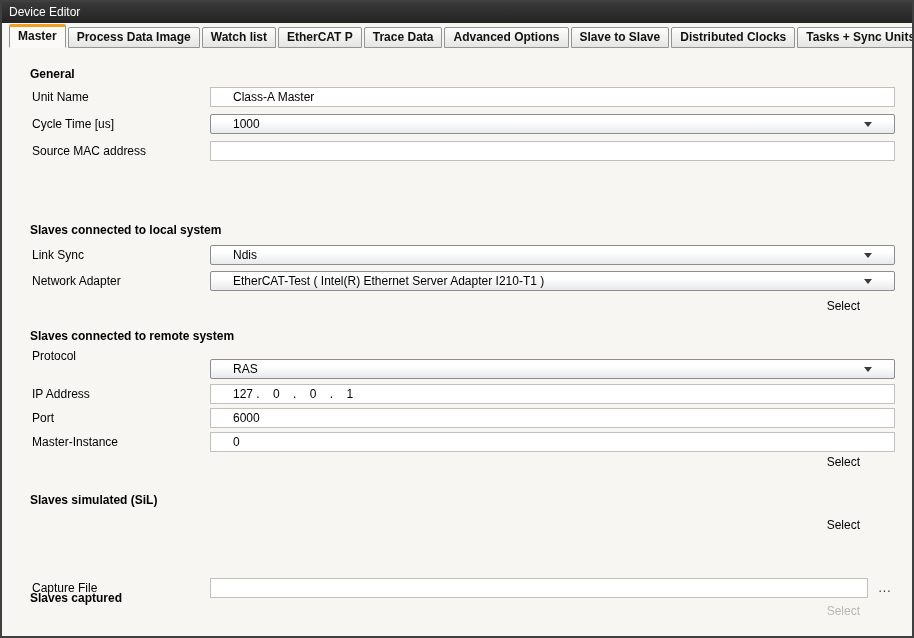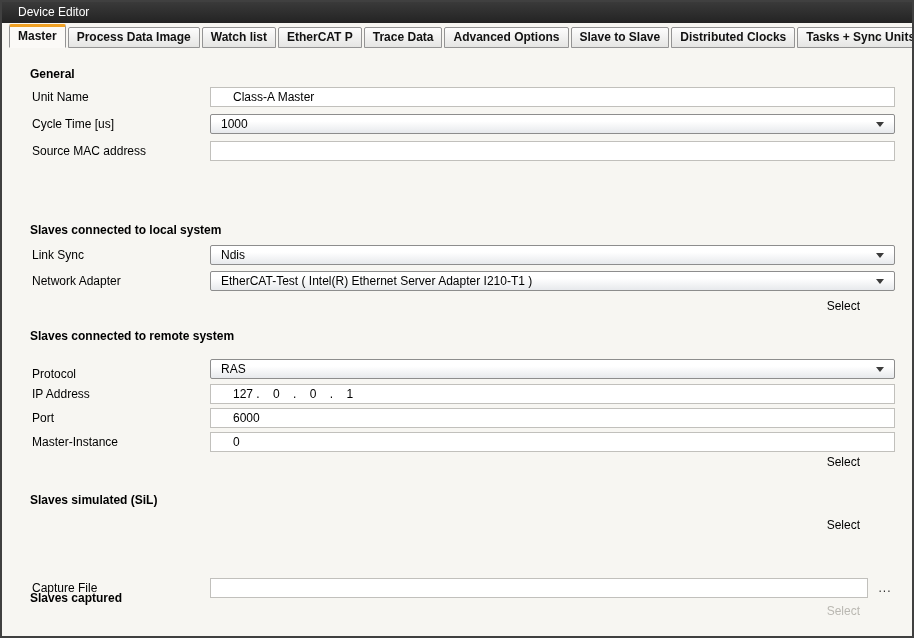--- a/index.html
+++ b/index.html
@@ -6,21 +6,21 @@
   html,body { width:914px; height:638px; background:#fff; }
   body { font-family:"Liberation Sans", sans-serif; -webkit-font-smoothing:antialiased; }
 
   .window{
     position:relative; width:914px; height:638px;
     background:#f7f6f2; border:2px solid #404040; overflow:hidden;
   }
   .titlebar{
     position:absolute; top:0; left:0; right:0; height:21px;
     background:linear-gradient(#3a3a3a,#232323);
-    color:#ffffff; font-size:12px; line-height:21px; padding-left:16px;
+    color:#ffffff; font-size:12px; line-height:21px; padding-left:7px;
   }
   .tabstrip{
     position:absolute; top:22px; left:7px; right:2px; height:24px;
     display:flex; align-items:flex-end;
   }
   .tab{
     height:21px; line-height:19px; padding:0 8px; font-size:12px; color:#111;
     background:linear-gradient(#fdfdfd,#e5e5e3);
     border:1px solid #949494; border-radius:2px 2px 0 0;
     margin-right:2px; white-space:nowrap; cursor:default;font-weight:bold;
@@ -37,21 +37,21 @@
   .tinput{
     position:absolute; left:208px; width:685px; height:20px;
     border:1px solid #c1c0bc; background:#ffffff; color:#000;
     font-size:12px; padding:0 22px; font-family:inherit; outline:none;
   }
   .combo{
     position:absolute; left:208px; width:685px; height:20px;
     border:1px solid #8d8d8d; border-radius:2px;
     background:linear-gradient(#ffffff 35%, #e7e9ec);
     font-size:12px; color:#000; display:flex; align-items:center;
-    padding:0 10px; cursor:default;
+    padding:0 22px; cursor:default;
   }
   .combo .combo-text{ overflow:hidden; white-space:nowrap; }
   .combo .arrow{
     margin-left:auto; width:0; height:0;
     border-left:4px solid transparent; border-right:4px solid transparent;
     border-top:5px solid #3b3b3b;
   }
   .select-link{
     position:absolute; left:208px; width:650px; text-align:right;
     font-size:12px; color:#000; line-height:14px; cursor:default;
@@ -109,21 +109,21 @@
   <div class="field-label" style="top:269px">Network Adapter</div>
   <div class="combo" style="top:269px">
     <span class="combo-text">EtherCAT-Test ( Intel(R) Ethernet Server Adapter I210-T1 )</span>
     <span class="arrow"></span>
   </div>
 
   <div class="select-link" style="top:297px">Select</div>
 
   <div class="section-title" style="top:327px">Slaves connected to remote system</div>
 
-  <div class="field-label" style="top:362px">Protocol</div>
+  <div class="field-label" style="top:344px">Protocol</div>
   <div class="combo" style="top:357px">
     <span class="combo-text">RAS</span>
     <span class="arrow"></span>
   </div>
 
   <div class="field-label" style="top:382px">IP Address</div>
   <input class="tinput" style="top: 382px;" type="text" value="127 .    0    .    0    .    1">
 
   <div class="field-label" style="top:406px">Port</div>
   <input class="tinput" style="top: 406px;" type="text" value="6000">

